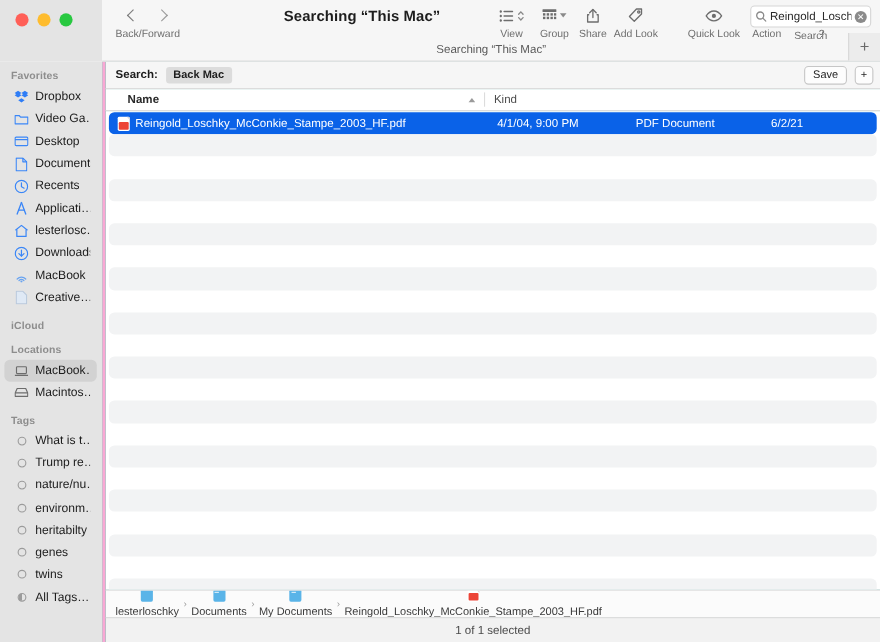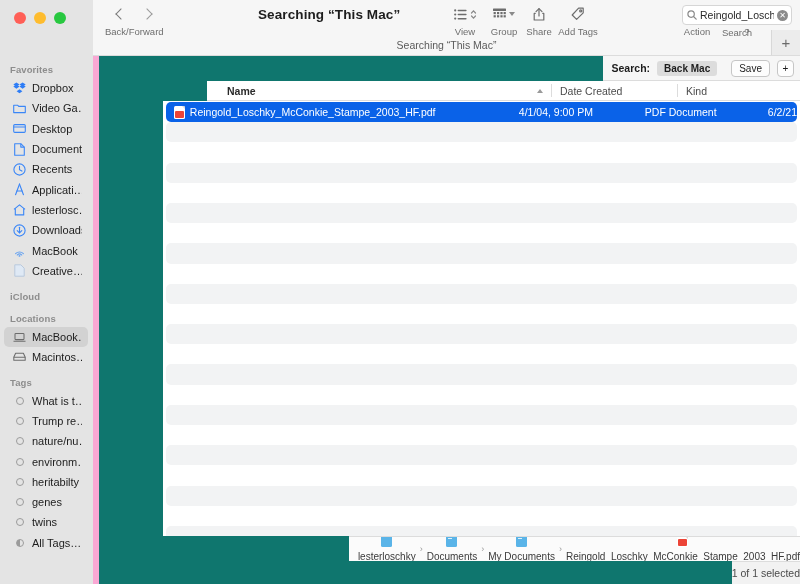--- a/index.html
+++ b/index.html
@@ -229,22 +229,21 @@
     background: linear-gradient(90deg, #9b9b9b 50%, transparent 50%);
   }
 
   
   #content {
     flex: 1;
     display: flex;
     flex-direction: column;
     min-width: 0;
     background: #0f766e;
-    border-left: 6px solid #f9a8d4;
-    align-items: flex-end;
+    border-left: 3px solid #f9a8d4;
   }
 
   
   #criteria-bar {
     height: 25px;
     flex: 0 0 25px;
     background: #f6f6f6;
     border-bottom: 1px solid #dcdcdc;
     display: flex;
     align-items: center;
@@ -518,23 +517,34 @@
 
       <div class="tb-item" style="left:462px;width:46px;">
         <span class="tb-glyph">
           <svg width="14" height="14" viewBox="0 0 14 14">
               <g fill="none" stroke="#6d6d6d" stroke-width="1.2" stroke-linejoin="round">
             <path d="M7.6 1.2 H12.2 V5.8 L5.6 12.4 L1.2 8 Z"></path>
                 <circle cx="9.7" cy="3.9" r="1.05"></circle>
           </g>
             </svg>
         </span>
-        <span class="tb-label">Add Tags</span>
-      </div>
-
+        <span class="tb-label">Add Look</span>
+      </div>
+
+      <div class="tb-item" style="left:527px;width:58px;">
+        <span class="tb-glyph">
+          <svg width="16" height="11" viewBox="0 0 16 11">
+              <g fill="none" stroke="#6d6d6d" stroke-width="1.2">
+            <path d="M1 5.5 C3.4 1.8 6 1 8 1 C10 1 12.6 1.8 15 5.5 C12.6 9.2 10 10 8 10 C6 10 3.4 9.2 1 5.5 Z"></path>
+            <circle cx="8" cy="5.5" r="1.9" fill="#6d6d6d" stroke="none"></circle>
+          </g>
+            </svg>
+        </span>
+        <span class="tb-label">Quick Look</span>
+      </div>
 
       <div class="tb-item" style="left:586px;width:36px;">
         <span class="tb-glyph">
           <svg width="14" height="14" viewBox="0 0 14 14">
               <g>
                 <circle cx="7" cy="7" r="6" fill="none" stroke="#6d6d6d" stroke-width="1.2"></circle>
             <circle cx="4.5" cy="6.2" r="0.85" fill="#6d6d6d"></circle>
                 <circle cx="9.5" cy="6.2" r="0.85" fill="#6d6d6d"></circle>
             <path d="M4.3 9.2 C5.3 10.4 8.7 10.4 9.7 9.2" fill="none" stroke="#6d6d6d" stroke-width="1.1" stroke-linecap="round"></path>
           </g>
@@ -785,23 +795,20 @@
         <span id="criteria-spacer"></span>
         <span class="mini-btn">Save</span>
         <span class="mini-btn sq">+</span>
       </div>
 
       <div id="col-head">
         <div class="col name" style="width:344px;">
           <span>Name</span>
           <span class="sort-caret"></span>
         </div>
-        <div class="col" style="width:126px;">
-          <span>Date Created</span>
-        </div>
         <div class="col" style="width:123px;">
           <span>Kind</span>
         </div>
       </div>
 
       <div id="list">
 
         <div class="row selected">
           <div class="cell name" style="width:344px;">
             <span class="pdf-icon"></span>

